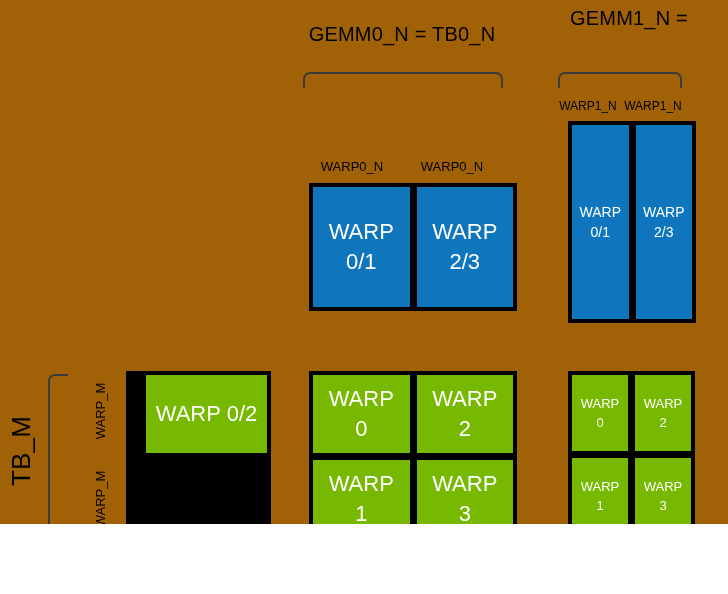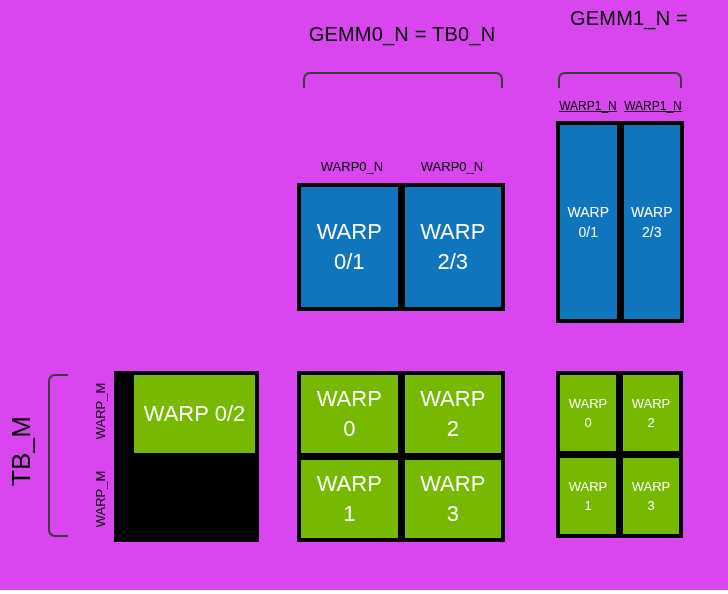--- a/index.html
+++ b/index.html
@@ -1,30 +1,30 @@
 <!DOCTYPE html>
 <html><head>
 <meta charset="utf-8">
 <style>
   html,body { margin:0; padding:0; background:#fff; }
   .canvas {
     position: relative;
-    width: 728px; height: 590px;
-    background: #d946ef;
+    width: 728px; height: 524px;
+    background: #a16207;
     font-family: "Liberation Sans", sans-serif;
     color: #000;
     overflow: hidden;
   }
   .abs { position: absolute; }
 
   
   .title   { font-size: 20px; letter-spacing: 0.2px; color:#000; }
   .center  { text-align: center; }
   .small-label { font-size: 13px; color:#000; text-align:center; white-space:nowrap; }
-  .tiny-label  { font-size: 12px; color:#000; text-align:center; white-space:nowrap;text-decoration:underline; }
+  .tiny-label  { font-size: 12px; color:#000; text-align:center; white-space:nowrap; }
   .rot { transform: rotate(-90deg); }
 
   
   .hbracket {
     height: 16px;
     border: 2px solid #3a3a3a; border-bottom: none;
     border-radius: 7px 7px 0 0;
     box-sizing: border-box;
   }
   .vbracket {
@@ -34,20 +34,21 @@
     box-sizing: border-box;
   }
 
   
   .group {
     display: grid;
     background: #000;
     padding: 4px;
     gap: 7px;
     box-sizing: border-box;
+    margin-left: 12px;
   }
   .cols2 { grid-template-columns: 1fr 1fr; }
   .rows2 { grid-template-rows: 1fr 1fr; }
 
   .cell {
     display: flex; flex-direction: column;
     align-items: center; justify-content: center;
     color: #ffffff; text-align: center; white-space: nowrap;
   }
   .blue  { background: #0f75bc; }

